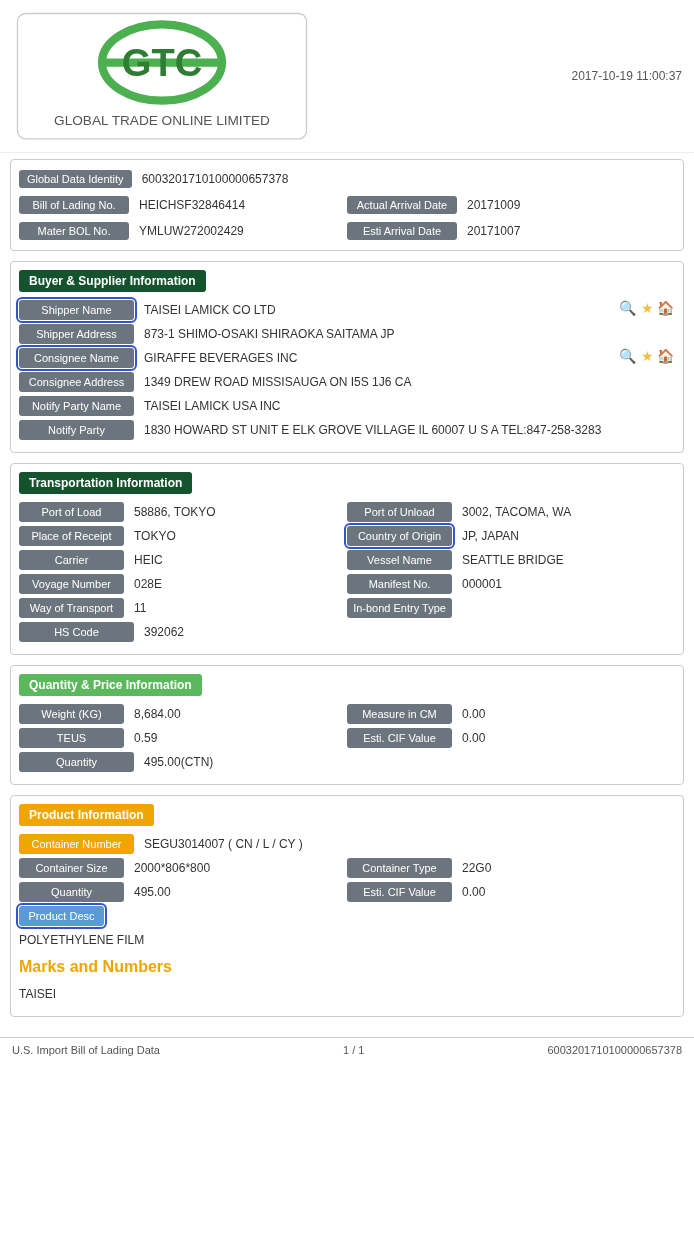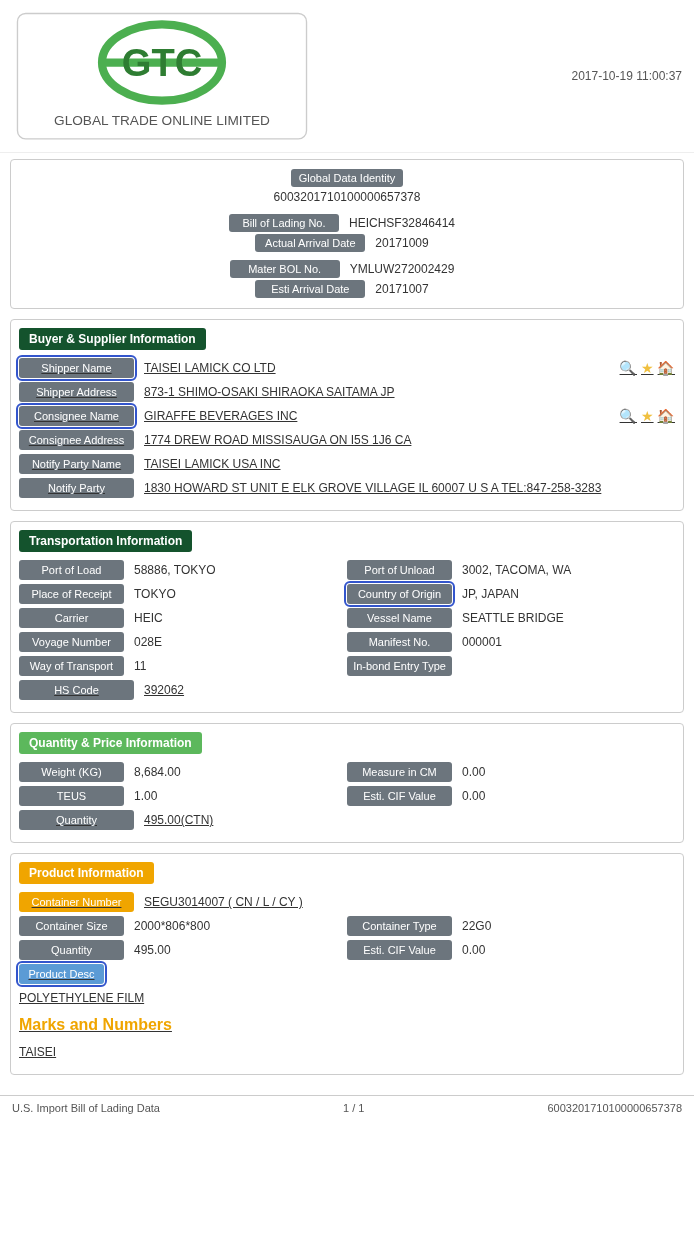--- a/index.html
+++ b/index.html
@@ -44,21 +44,20 @@
       border-radius: 4px;
       padding: 6px 8px;
       margin-bottom: 10px;
       background: #fff;
     }
 
     .identity-row {
       display: flex;
       align-items: center;
       padding: 3px 0;
-      flex-direction: column;
     }
 
     .identity-label {
       background: #6c757d;
       color: #fff;
       padding: 3px 8px;
       border-radius: 3px;
       font-size: 11px;
       min-width: 110px;
       text-align: center;
@@ -99,23 +98,22 @@
       border: 1px solid #ccc;
       border-radius: 4px;
       padding: 8px;
       margin-bottom: 10px;
       background: #fff;
     }
 
     
     .info-row {
       display: flex;
-      align-items: center;
+      align-items: flex-start;
       margin-bottom: 4px;
-      text-decoration: underline;
     }
 
     .info-label {
       background: #6c757d;
       color: #fff;
       padding: 4px 8px;
       border-radius: 3px;
       font-size: 11px;
       min-width: 115px;
       text-align: center;
@@ -309,21 +307,21 @@
       <span class="info-value">GIRAFFE BEVERAGES INC</span>
       <div class="info-icons">
         <span class="icon-search">🔍</span>
         <span class="icon-star">★</span>
         <span class="icon-home">🏠</span>
       </div>
     </div>
 
     <div class="info-row">
       <span class="info-label">Consignee Address</span>
-      <span class="info-value">1774 DREW ROAD MISSISAUGA ON I5S 1J6 CA</span>
+      <span class="info-value">1349 DREW ROAD MISSISAUGA ON I5S 1J6 CA</span>
     </div>
 
     <div class="info-row">
       <span class="info-label">Notify Party Name</span>
       <span class="info-value">TAISEI LAMICK USA INC</span>
     </div>
 
     <div class="info-row">
       <span class="info-label">Notify Party</span>
       <span class="info-value">1830 HOWARD ST UNIT E ELK GROVE VILLAGE IL 60007 U S A TEL:847-258-3283</span>
@@ -408,21 +406,21 @@
       </div>
       <div class="col-right">
         <span class="info-label-sm">Measure in CM</span>
         <span class="info-value">0.00</span>
       </div>
     </div>
 
     <div class="two-col-row">
       <div class="col-left">
         <span class="info-label-sm">TEUS</span>
-        <span class="info-value">1.00</span>
+        <span class="info-value">0.59</span>
       </div>
       <div class="col-right">
         <span class="info-label-sm">Esti. CIF Value</span>
         <span class="info-value">0.00</span>
       </div>
     </div>
 
     <div class="info-row">
       <span class="info-label">Quantity</span>
       <span class="info-value">495.00(CTN)</span>

